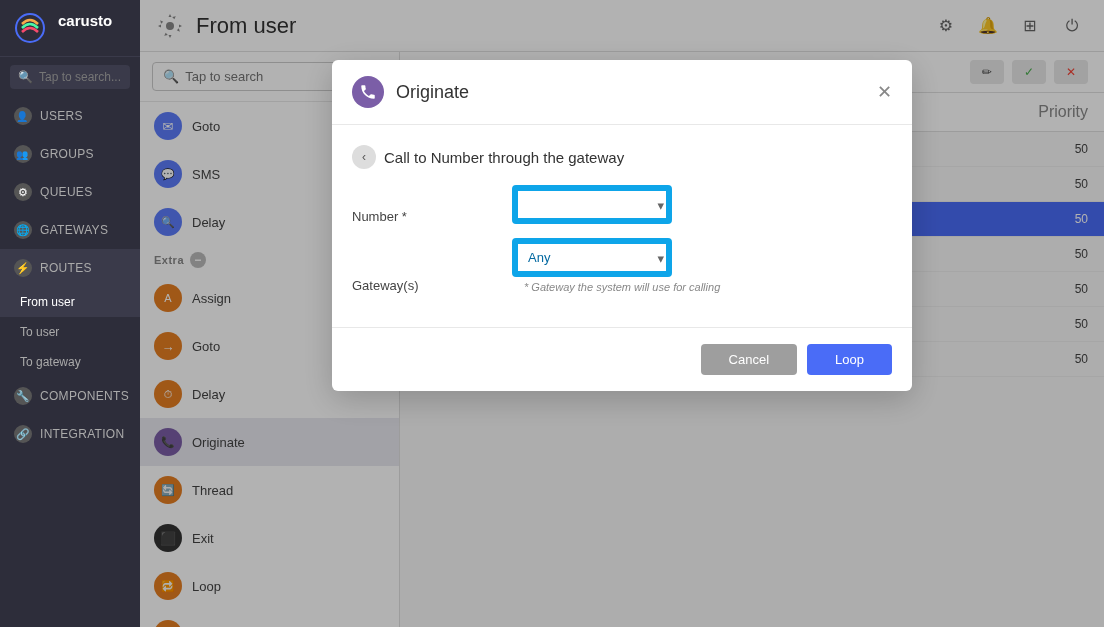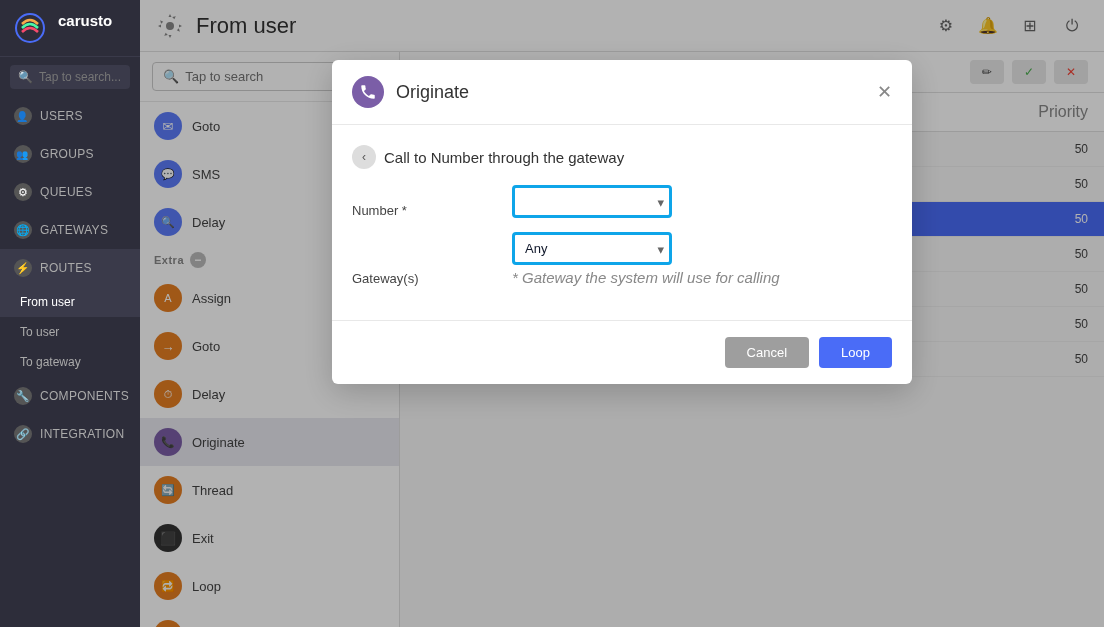--- a/index.html
+++ b/index.html
@@ -64,29 +64,29 @@
     .modal-close { cursor: pointer; color: #888; font-size: 18px; }
     .modal-subtitle { padding: 10px 20px; background: #f8f8f8; font-size: 13px; color: #666; font-style: italic; border-bottom: 1px solid #e8e8e8; }
     .modal-body { padding: 20px; }
     .modal-section-header { display: flex; align-items: center; gap: 8px; margin-bottom: 16px; }
     .back-btn { width: 24px; height: 24px; border-radius: 50%; background: #ddd; display: flex; align-items: center; justify-content: center; cursor: pointer; color: #555; font-size: 12px; }
     .section-title { font-size: 15px; font-weight: 500; color: #333; }
     .form-row { display: flex; align-items: flex-end; margin-bottom: 14px; }
     .form-label { width: 160px; font-size: 13px; color: #444; flex-shrink: 0; }
     .form-control { flex: 1; }
     .select-wrapper { position: relative; display: inline-block; width: 160px; }
-    .select-wrapper select { width: 100%; padding: 6px 10px; border: 3px solid #0ea5e9; border-radius: 4px; font-size: 13px; color: #0f172a; background: white; appearance: none; cursor: pointer; outline: none; }
+    .select-wrapper select { width: 100%; padding: 6px 10px; border: 6px solid #0ea5e9; border-radius: 4px; font-size: 13px; color: #0369a1; background: white; appearance: none; cursor: pointer; outline: none; }
     .select-wrapper::after { content: '▾'; position: absolute; right: 8px; top: 50%; transform: translateY(-50%); pointer-events: none; color: #666; }
-    .hint-text { font-size: 15px; color: #888; margin-top: 4px; font-style: italic; }
+    .hint-text { font-size: 11px; color: #888; margin-top: 4px; font-style: italic; margin-left: 12px; }
     .variable-divider { display: flex; align-items: center; gap: 10px; margin: 16px 0; }
     .variable-label { font-size: 11px; font-weight: 600; color: #888; letter-spacing: 1px; white-space: nowrap; }
     .divider-line { flex: 1; height: 1px; background: #e0e0e0; }
     .form-input { width: 100%; padding: 6px 10px; border: 1px solid #ccc; border-radius: 4px; font-size: 13px; color: #444; outline: none; }
     .modal-footer { padding: 16px 20px; display: flex; justify-content: flex-end; gap: 10px; border-top: 1px solid #e8e8e8; }
-    .btn { padding: 8px 22px; border-radius: 4px; border: none; cursor: pointer; font-size: 13px; font-weight: 500; }
+    .btn { padding: 8px 28px; border-radius: 4px; border: none; cursor: pointer; font-size: 13px; font-weight: 500; }
     .btn-cancel { background: #9e9e9e; color: white; }
     .btn-save { background: #4a6cf7; color: white; }
   </style>
 </head>
 <body>
 
 <div class="sidebar">
   <div class="sidebar-logo">
 
     <svg width="32" height="32" viewBox="0 0 32 32">

